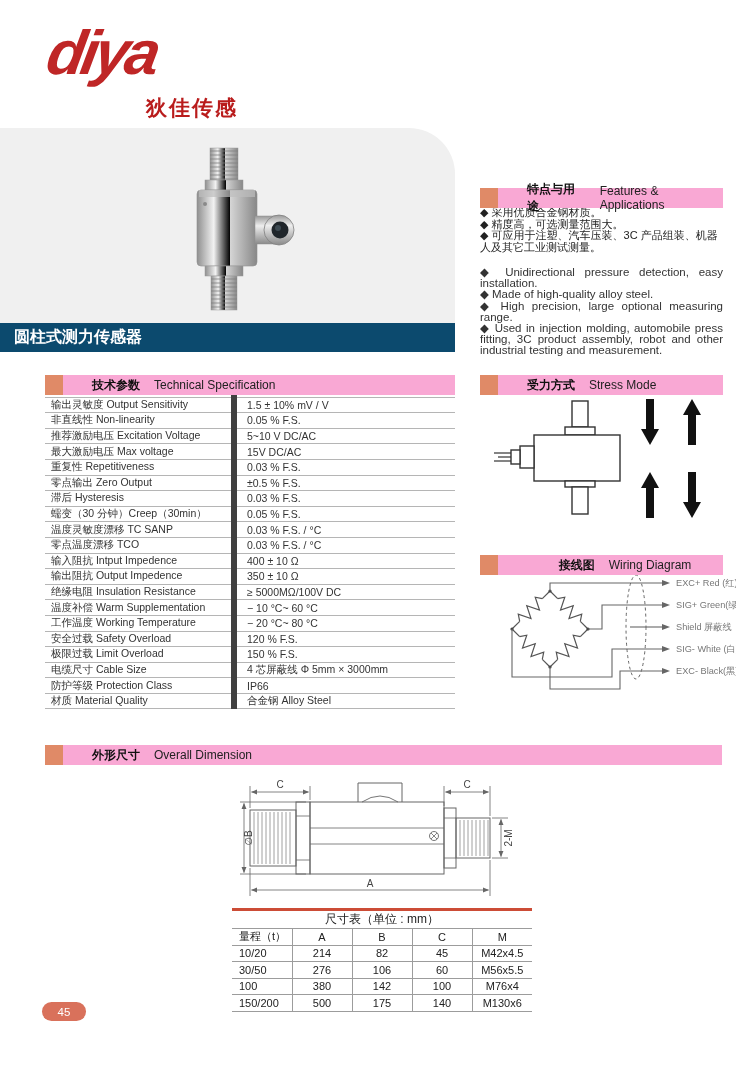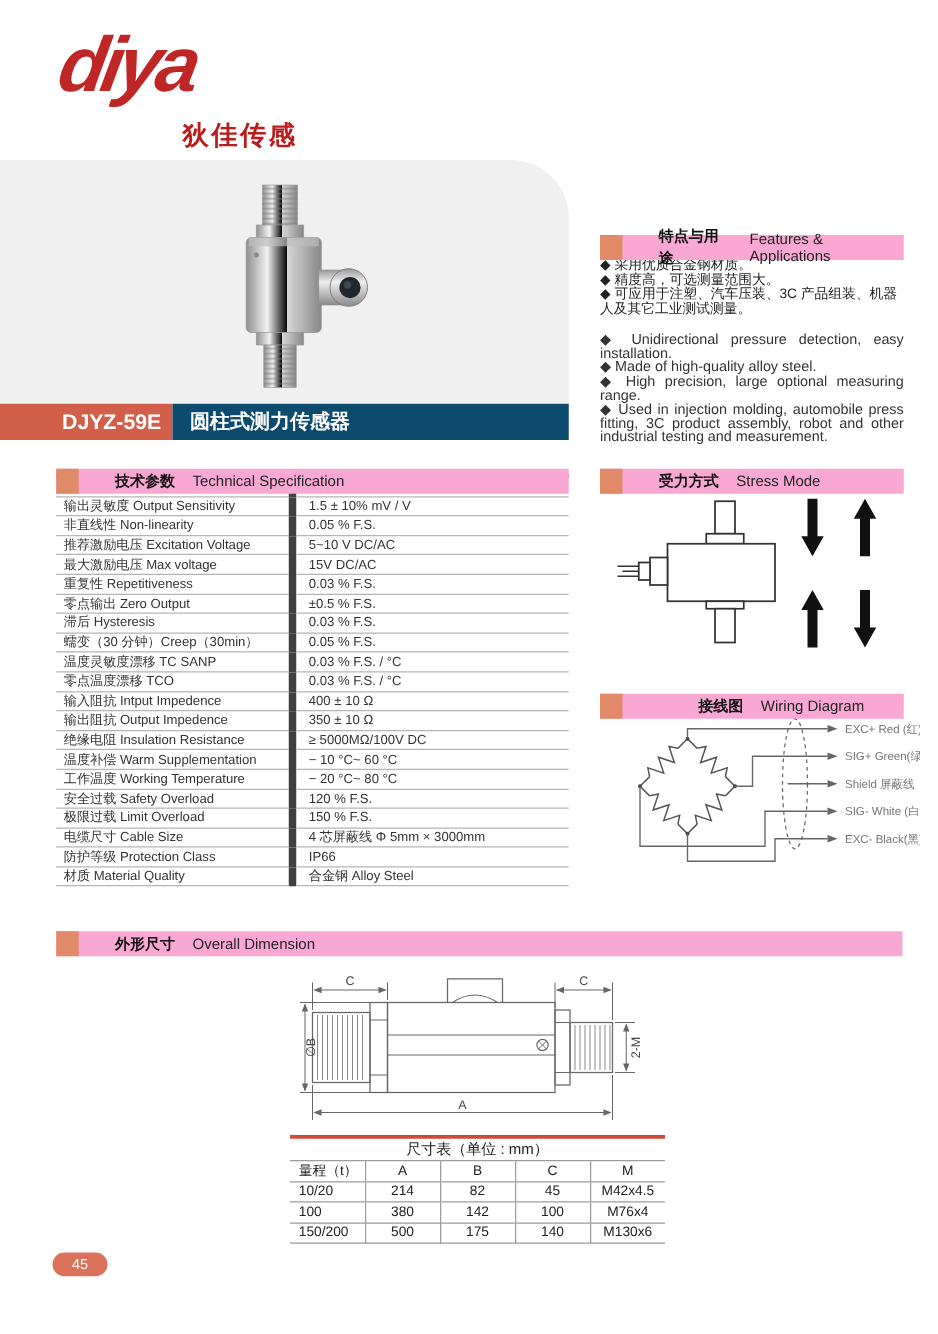--- a/index.html
+++ b/index.html
@@ -111,21 +111,20 @@
       <circle cx="128" cy="84" r="8.5" fill="#20262b"></circle>
       <circle cx="126" cy="82" r="3" fill="#3d4a52"></circle>
 
       <rect x="53" y="120" width="38" height="10" fill="url(#metalH)" stroke="#999" stroke-width="0.5"></rect>
       <rect x="59" y="130" width="26" height="34" fill="url(#metalH)" stroke="#9a9a9a" stroke-width="0.5"></rect>
       <rect x="59" y="130" width="26" height="34" fill="url(#thr)" opacity="0.55"></rect>
     </svg>
   </div>
 
   <div class="banner">
-    <div class="banner-dark">DJYZ-59E</div>
     <div class="banner-light">圆柱式测力传感器</div>
   </div>
 
   <div class="features">
     <div class="sec-head" style="width:243px;">
       <span class="sq"></span>
       <span class="zh">特点与用途</span>
       <span class="en">Features &amp; Applications</span>
     </div>
     <div class="feat-zh">
@@ -427,20 +426,27 @@
       <td class="cM">M</td>
     </tr>
     <tr>
       <td class="c0">10/20</td>
       <td>214</td>
       <td>82</td>
       <td>45</td>
       <td>M42x4.5</td>
     </tr>
     <tr>
+      <td class="c0">30/50</td>
+      <td>276</td>
+      <td>106</td>
+      <td>60</td>
+      <td>M56x5.5</td>
+    </tr>
+    <tr>
       <td class="c0">100</td>
       <td>380</td>
       <td>142</td>
       <td>100</td>
       <td>M76x4</td>
     </tr>
     <tr>
       <td class="c0">150/200</td>
       <td>500</td>
       <td>175</td>

